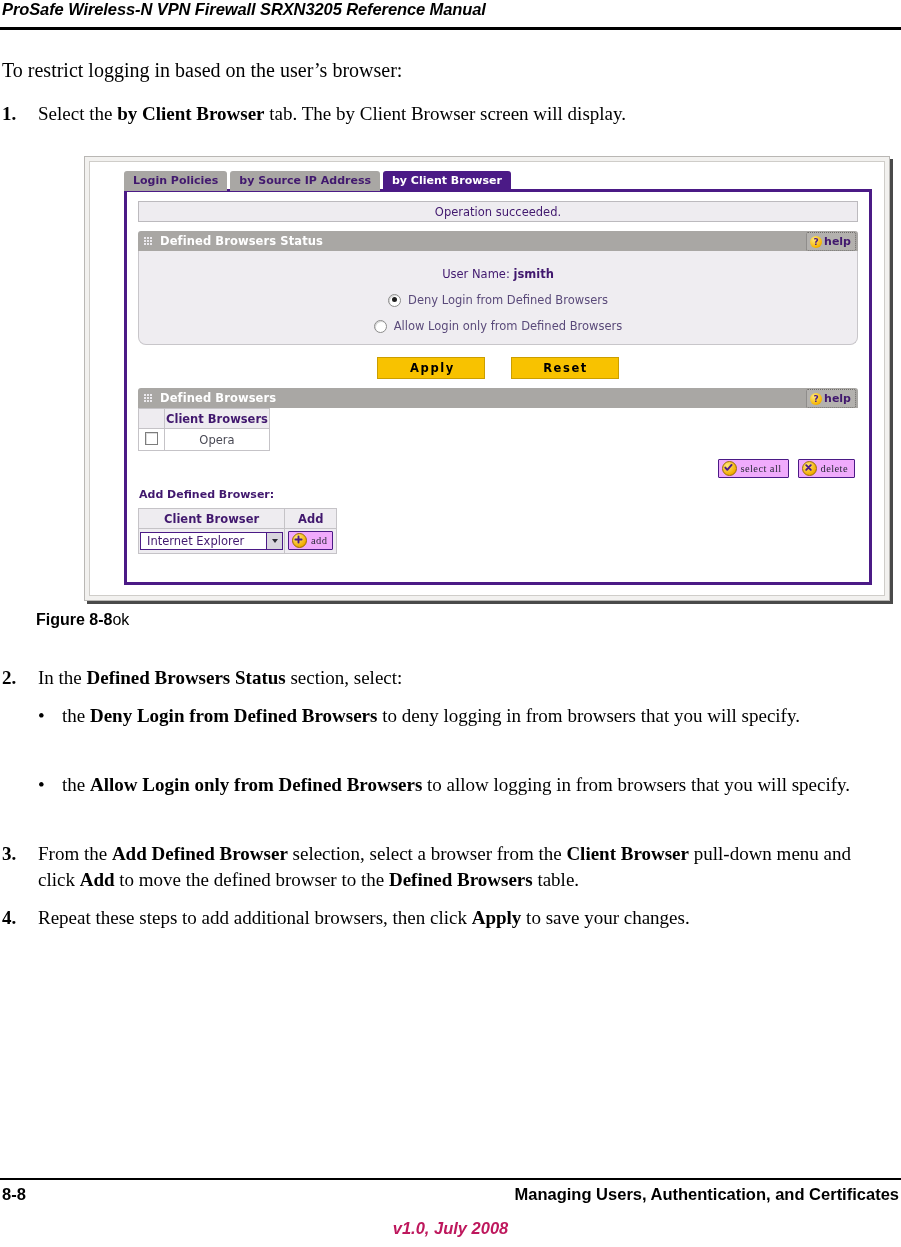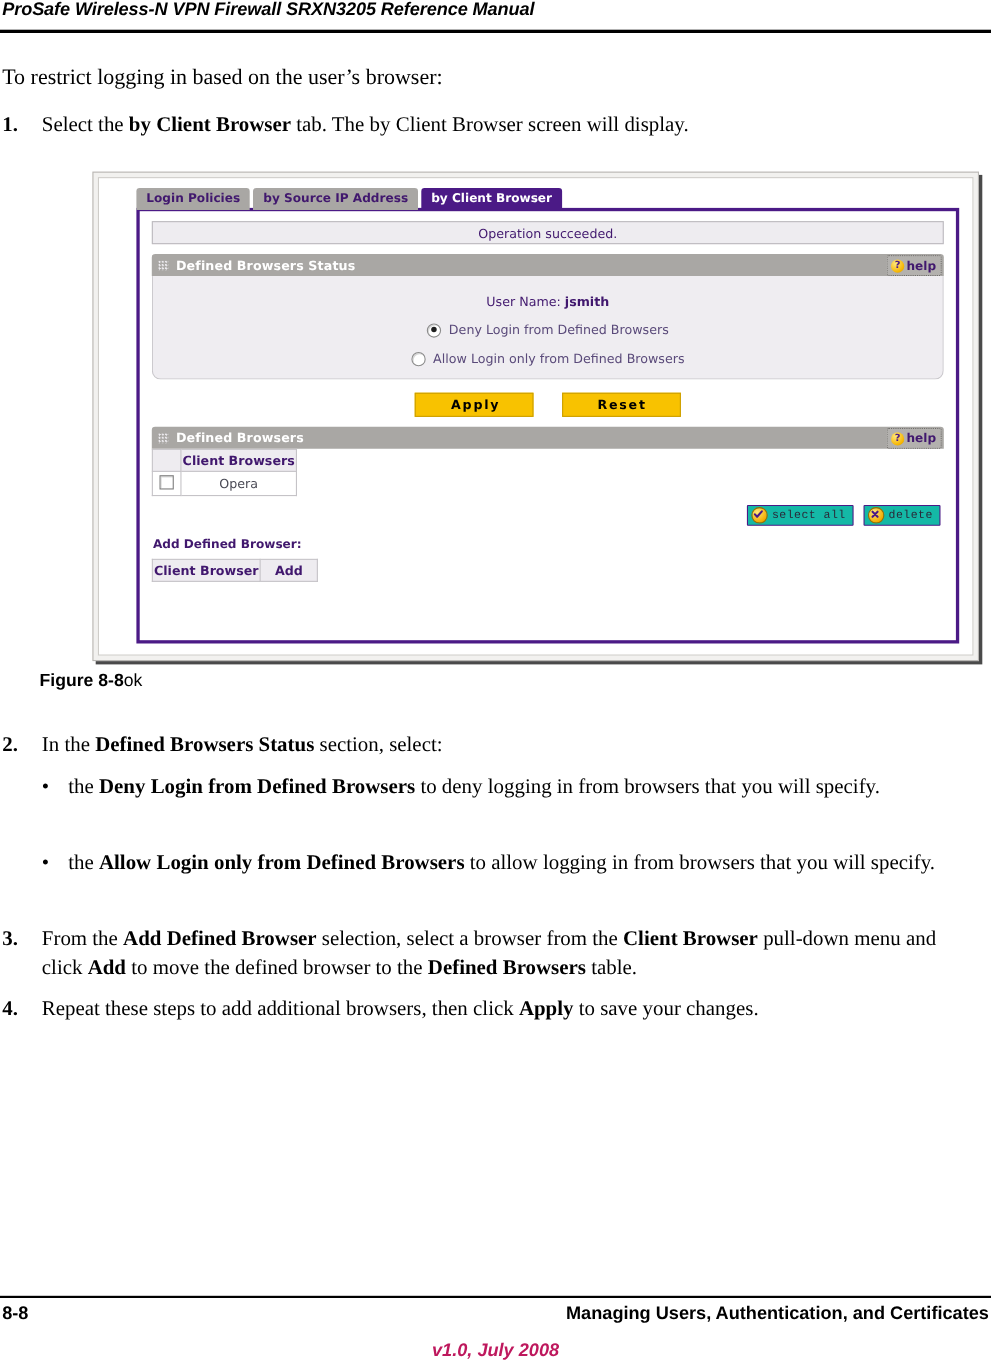--- a/index.html
+++ b/index.html
@@ -177,23 +177,23 @@
   .chk-col{width:26px;}
   .addcol{width:52px;}
   .chkbox{
     width:11px;height:11px;border:1px solid #7d7d7d;background:#fff;
     display:inline-block;box-shadow:inset 1px 1px 0 #dcdcdc;
   }
 
   .action-row{position:absolute;right:14px;display:flex;gap:9px;}
   .lilacbtn{
     display:inline-flex;align-items:center;gap:4px;
-    background:#14b8a6;border:1px solid #4b1a86;
+    background:#f0abfc;border:1px solid #4b1a86;
     padding:1px 6px 1px 3px;border-radius:1px;
-    font-size:10.5px;color:#2a2a3a;font-family:Liberation Mono, monospace;
+    font-size:10.5px;color:#2a2a3a;font-family:Liberation Serif, serif;
     letter-spacing:.4px;
   }
   .ic{
     width:13px;height:13px;border-radius:50%;flex:0 0 auto;
     background:radial-gradient(circle at 34% 28%, #ffe87a, #f2ab00 72%, #b87d00);
     border:1px solid #9a6d00;
     position:relative;display:inline-block;
   }
   .ic svg{position:absolute;left:0;top:0;}
 
@@ -324,20 +324,40 @@
         </div>
 
         <div class="addlabel" style="top:296px;">Add Defined Browser:</div>
 
         <table class="dtable" style="top:316px;">
           <tbody>
               <tr>
             <th>Client Browser</th>
             <th class="addcol">Add</th>
           </tr>
+          <tr>
+            <td style="background:#eeecf0;height:25px;">
+              <span class="selwrap">
+                <span class="val">Internet Explorer</span>
+                <span class="arrowbox">
+                      <span class="caret"></span>
+                    </span>
+              </span>
+            </td>
+            <td class="addcol" style="background:#eeecf0;">
+              <span class="lilacbtn" style="padding:1px 5px 1px 3px;">
+                <span class="ic">
+                  <svg width="11" height="11" viewBox="0 0 11 11">
+                        <path d="M5.5 2.4 V8.6 M2.4 5.5 H8.6" stroke="#4b1a86" stroke-width="1.9" fill="none" stroke-linecap="round"></path>
+                      </svg>
+                </span>
+                <span>add</span>
+              </span>
+            </td>
+          </tr>
         </tbody>
           </table>
 
       </div>
     </div>
   </div>
 
   <div class="fig-caption">
     <span class="fignum">Figure 8-8</span><span>ok</span>
   </div>

